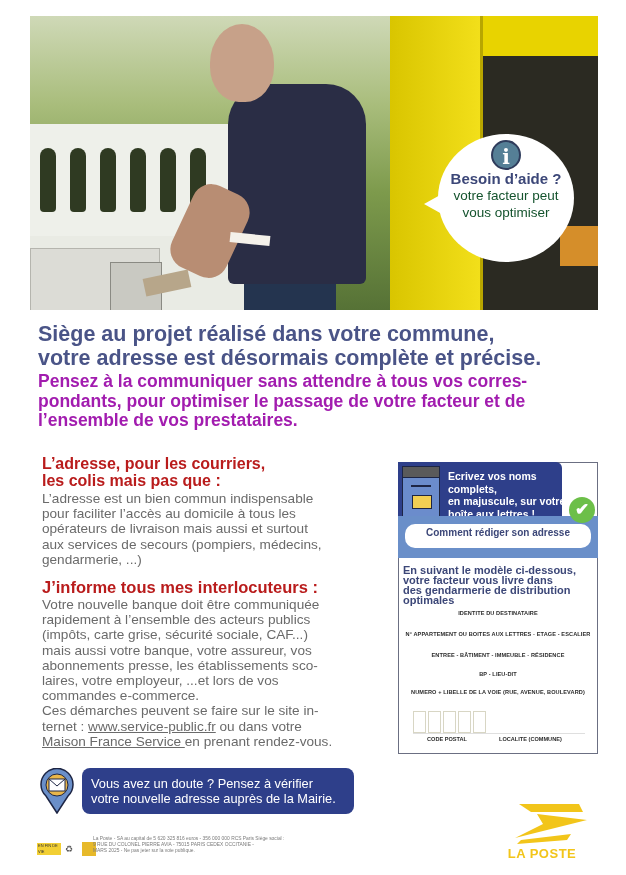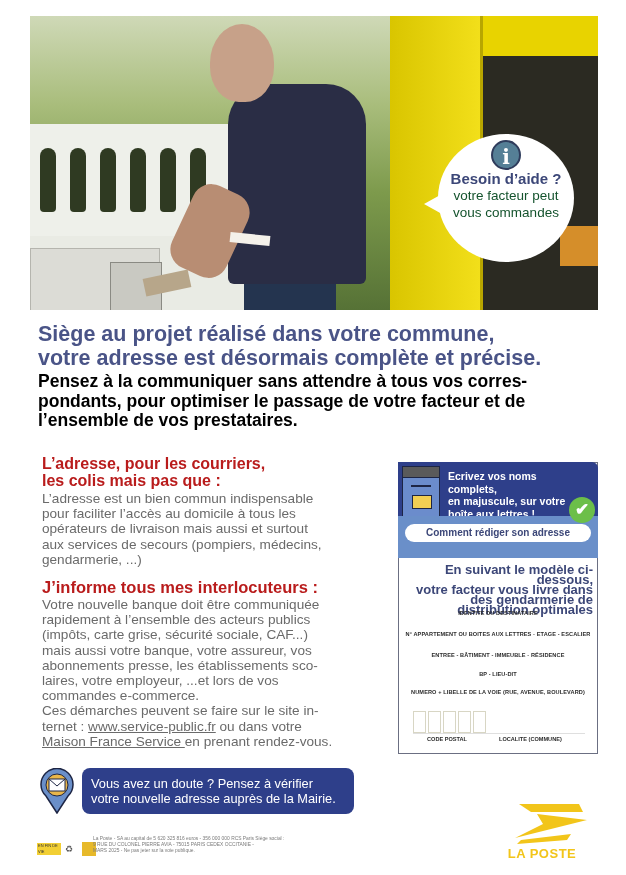--- a/index.html
+++ b/index.html
@@ -20,35 +20,35 @@
   .hero .van{position:absolute;left:360px;top:0;width:208px;height:294px;background:#e8d300;}
   .hero .van-door{position:absolute;left:360px;top:0;width:90px;height:294px;background:linear-gradient(90deg,#d9c500,#f2df1a);border-right:3px solid #b8a600;}
   .hero .van-inside{position:absolute;left:450px;top:40px;width:118px;height:254px;background:#2b2a22;}
   .hero .box{position:absolute;left:530px;top:210px;width:38px;height:40px;background:#d58e2a;}
   .bubble{position:absolute;left:438px;top:134px;width:136px;height:128px;background:#ffffff;border-radius:50%;display:flex;flex-direction:column;align-items:center;justify-content:flex-start;}
   .bubble:before{content:"";position:absolute;left:-14px;top:60px;border-top:10px solid transparent;border-bottom:10px solid transparent;border-right:18px solid #ffffff;}
   .info-icon{margin-top:6px;width:30px;height:30px;border-radius:50%;background:#557f96;border:2px solid #2f3c5c;color:#fff;font-family:"DejaVu Serif",serif;font-size:20px;font-weight:bold;line-height:30px;text-align:center;box-sizing:border-box;}
   .bubble-title{color:#3c4778;font-weight:bold;font-size:15px;line-height:17px;}
   .bubble-sub{color:#14532d;font-size:13.5px;line-height:17px;text-align:center;}
   .headline{position:absolute;left:38px;top:322px;width:580px;color:#4a5487;font-weight:bold;font-size:21.5px;line-height:24px;}
-  .subhead{position:absolute;left:38px;top:372px;width:580px;color:#000000;font-weight:bold;font-size:17.5px;line-height:19.5px;}
+  .subhead{position:absolute;left:38px;top:372px;width:580px;color:#a21caf;font-weight:bold;font-size:17.5px;line-height:19.5px;}
   .h2{position:absolute;color:#b91c1c;font-weight:bold;font-size:16px;line-height:17px;}
   .body{position:absolute;color:#6a6a6a;font-size:13.6px;line-height:15.2px;}
   .body a{color:#6a6a6a;}
   .card{position:absolute;left:398px;top:462px;width:198px;height:290px;border:1.5px solid #6b6f82;background:#fff;}
-  .card-top{position:absolute;left:-1px;top:-1px;width:200px;height:54px;background:#2e3f8a;border-radius:0 6px 0 0;}
+  .card-top{position:absolute;left:-1px;top:-1px;width:164px;height:54px;background:#2e3f8a;border-radius:0 6px 0 0;}
   .card-top-text{position:absolute;left:50px;top:8px;width:140px;color:#fff;font-weight:bold;font-size:10.5px;line-height:12.5px;}
   .box-icon{position:absolute;left:4px;top:4px;width:36px;height:50px;background:#6b8ccc;border:1px solid #1d2544;}
   .box-icon .roof{position:absolute;left:-1px;top:-1px;width:36px;height:10px;background:#5a5a5a;border:1px solid #1d2544;}
   .box-icon .slot{position:absolute;left:8px;top:18px;width:20px;height:2px;background:#1d2544;}
   .box-icon .env{position:absolute;left:9px;top:28px;width:18px;height:12px;background:#f2cf53;border:1px solid #1d2544;}
   .check{position:absolute;left:170px;top:34px;width:26px;height:26px;border-radius:50%;background:#6cbf49;color:#fff;font-size:17px;font-weight:bold;text-align:center;line-height:26px;}
   .card-band{position:absolute;left:-1px;top:53px;width:200px;height:42px;background:#6a8fc9;}
-  .how-btn{position:absolute;left:6px;top:61px;width:186px;height:18px;background:#fff;border-radius:10px;color:#3c4778;font-weight:bold;font-size:10px;line-height:18px;text-align:center;}
-  .card-intro{position:absolute;left:4px;top:102px;width:190px;color:#3c4778;font-weight:bold;font-size:13px;line-height:10px;text-align:right;}
+  .how-btn{position:absolute;left:6px;top:61px;width:186px;height:24px;background:#fff;border-radius:10px;color:#3c4778;font-weight:bold;font-size:10px;line-height:18px;text-align:center;}
+  .card-intro{position:absolute;left:4px;top:102px;width:190px;color:#3c4778;font-weight:bold;font-size:11px;line-height:10px;text-align:left;}
   .addr-line{position:absolute;left:0;width:198px;color:#2b2b2b;font-weight:bold;font-size:5.6px;text-align:center;letter-spacing:0.1px;}
   .cp-boxes{position:absolute;left:14px;top:248px;display:flex;}
   .cp-boxes span{display:block;width:11px;height:20px;border:1px solid #d8d6c4;margin-right:2px;}
   .cp-line{position:absolute;left:14px;top:270px;width:172px;height:0;border-top:1px solid #dfdfdf;}
   .cp-label{position:absolute;top:273px;color:#2b2b2b;font-weight:bold;font-size:5.6px;}
   .doubt{position:absolute;left:82px;top:768px;width:272px;height:46px;background:#2e3f8a;border-radius:8px;color:#fff;font-size:12.8px;line-height:15px;box-sizing:border-box;padding:8px 8px 0 9px;}
   .pin{position:absolute;left:40px;top:768px;width:34px;height:46px;}
   .footer-logos{position:absolute;left:37px;top:842px;display:flex;align-items:center;}
   .fl1{width:22px;height:12px;background:#f2cf34;font-size:4px;color:#333;line-height:6px;padding:0 1px;}
   .fl2{width:14px;height:12px;margin-left:4px;font-size:9px;color:#555;line-height:12px;}
@@ -81,21 +81,21 @@
   <div class="person-arm"></div>
   <div class="person-head"></div>
   <div class="letter"></div>
   <div class="parcel"></div>
 </div>
 
 <div class="bubble">
   <div class="info-icon">i</div>
   <div class="bubble-title">Besoin d’aide ?</div>
   <div class="bubble-sub">votre facteur peut</div>
-  <div class="bubble-sub">vous commandes</div>
+  <div class="bubble-sub">vous optimiser</div>
 </div>
 
 <div class="headline">
   <div>Siège au projet réalisé dans votre commune,</div>
   <div>votre adresse est désormais complète et précise.</div>
 </div>
 <div class="subhead">
   <div>Pensez à la communiquer sans attendre à tous vos corres-</div>
   <div>pondants, pour optimiser le passage de votre facteur et de</div>
   <div>l’ensemble de vos prestataires.</div>

